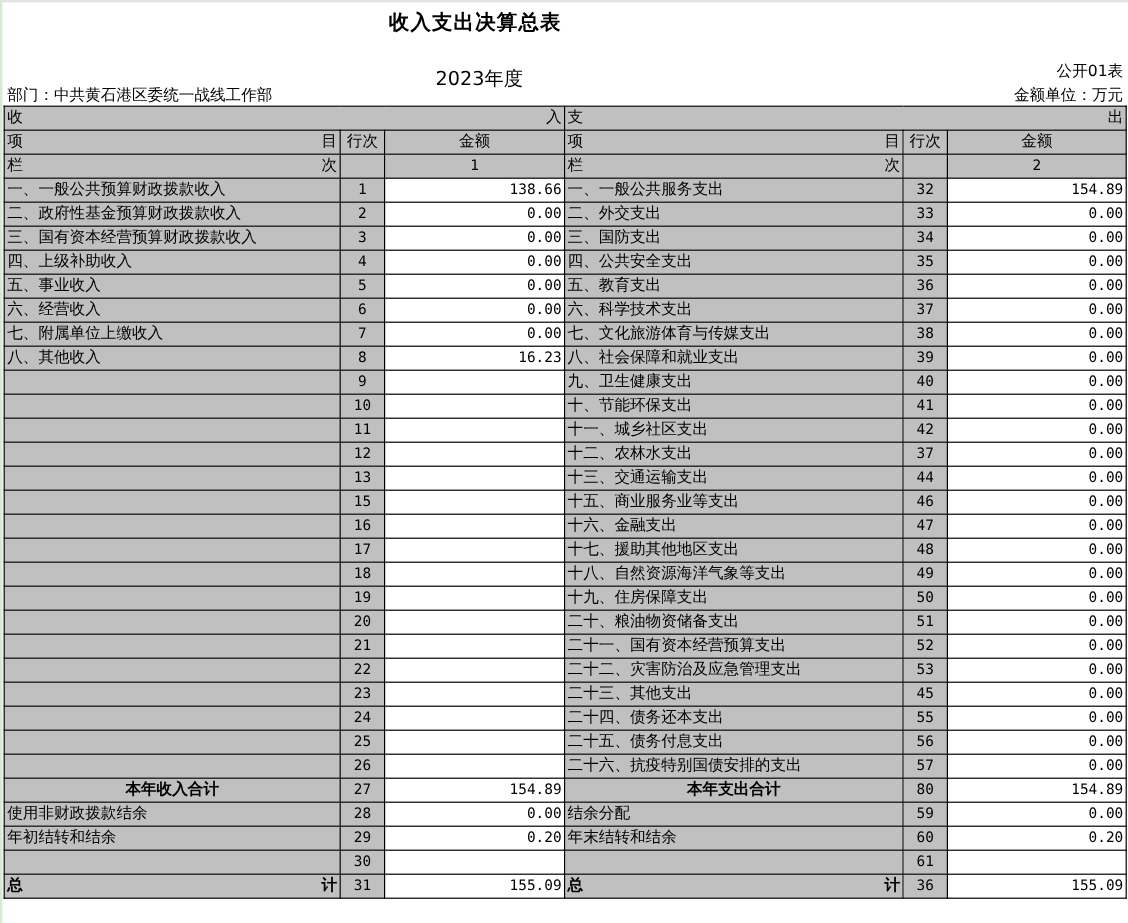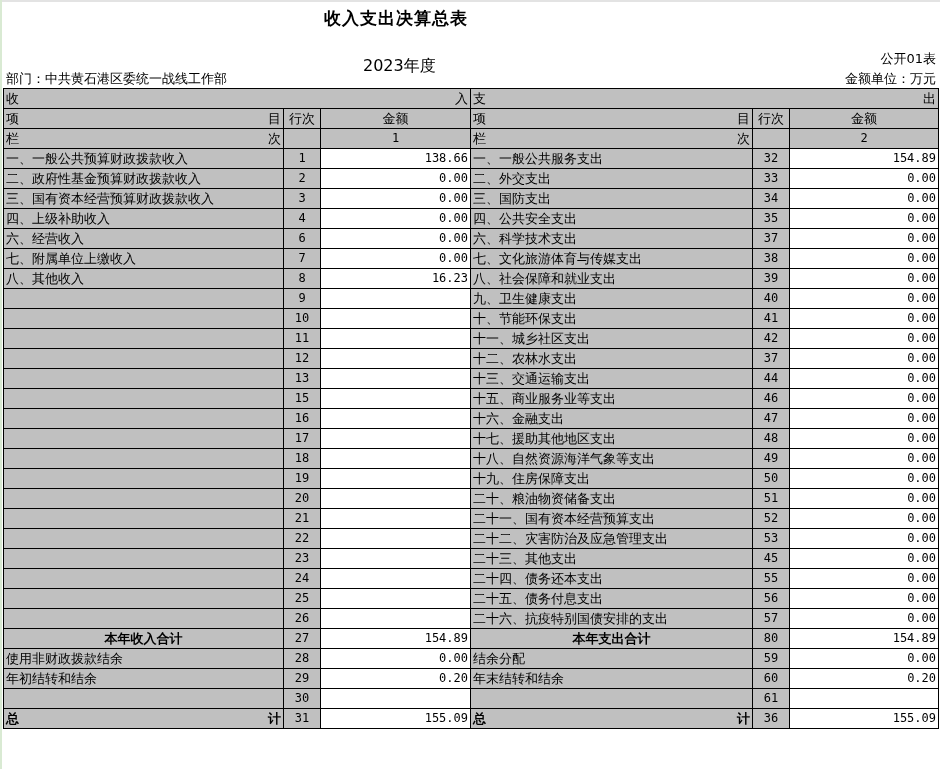--- a/index.html
+++ b/index.html
@@ -123,20 +123,28 @@
       </tr>
       <tr>
         <td class="g">四、上级补助收入</td>
         <td class="g n">4</td>
         <td class="w r">0.00</td>
         <td class="g">四、公共安全支出</td>
         <td class="g n">35</td>
         <td class="w r">0.00</td>
       </tr>
       <tr>
+        <td class="g">五、事业收入</td>
+        <td class="g n">5</td>
+        <td class="w r">0.00</td>
+        <td class="g">五、教育支出</td>
+        <td class="g n">36</td>
+        <td class="w r">0.00</td>
+      </tr>
+      <tr>
         <td class="g">六、经营收入</td>
         <td class="g n">6</td>
         <td class="w r">0.00</td>
         <td class="g">六、科学技术支出</td>
         <td class="g n">37</td>
         <td class="w r">0.00</td>
       </tr>
       <tr>
         <td class="g">七、附属单位上缴收入</td>
         <td class="g n">7</td>

